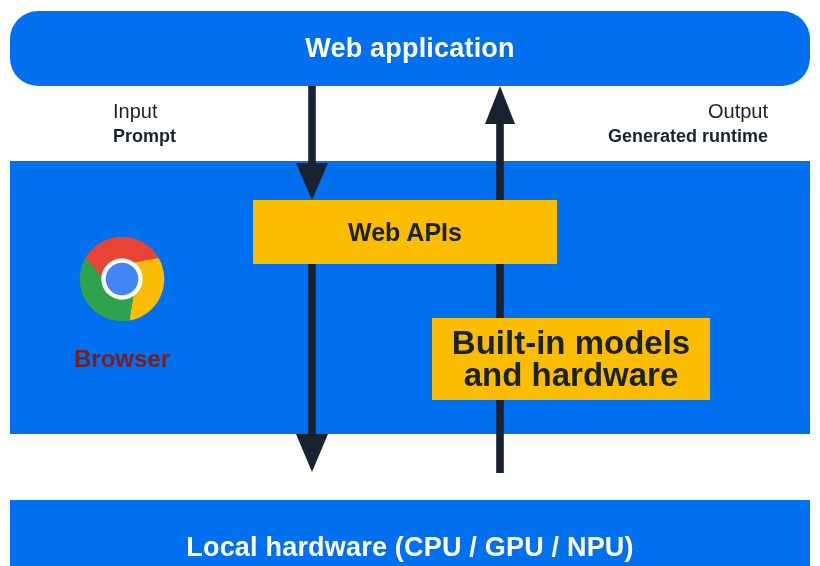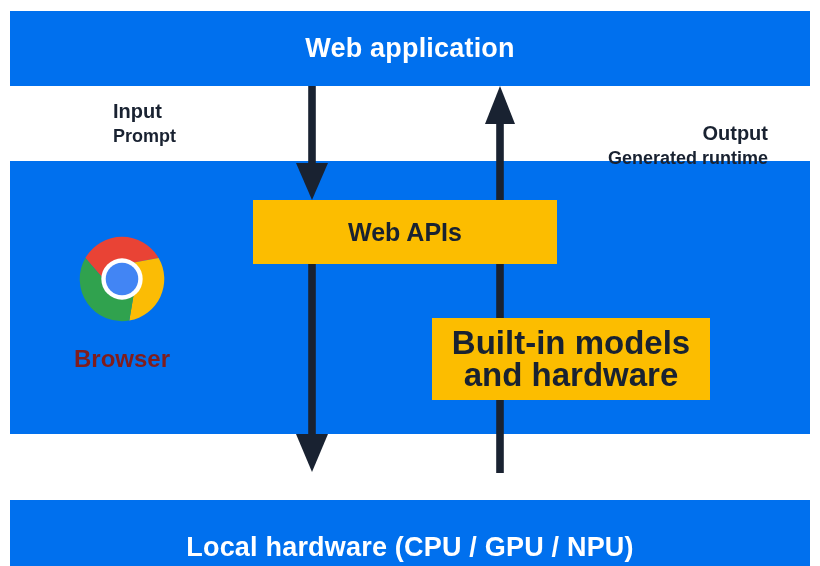--- a/index.html
+++ b/index.html
@@ -18,21 +18,21 @@
   .bar {
     position: absolute;
     left: 10px;
     width: 800px;
     background: var(--blue, #0070ee);
     display: flex;
     align-items: center;
     justify-content: center;
     z-index: 1;
   }
-  .bar-top { top: 11px; height: 75px; }
+  .bar-top { top: 11px; height: 75px; border-radius: 28px; }
   .bar-bottom { top: 500px; height: 95px; }
   .bar-label {
     color: #ffffff;
     font-size: 27px;
     font-weight: bold;
     letter-spacing: 0.2px;
   }
   .panel-middle {
     position: absolute;
     left: 10px;
@@ -43,22 +43,22 @@
     z-index: 1;
   }
   
   .io-group {
     position: absolute;
     z-index: 2;
     color: var(--navy, #192231);
     line-height: 1.2;
   }
   .io-input { left: 113px; top: 99px; text-align: left; }
-  .io-output { right: 52px; top: 99px; text-align: right; margin-top: 22px; }
-  .io-caption { font-size: 20px; font-weight: bold; display: block; }
+  .io-output { right: 52px; top: 99px; text-align: right; }
+  .io-caption { font-size: 20px; font-weight: normal; display: block; }
   .io-value { font-size: 18px; font-weight: bold; display: block; margin-top: 3px; }
   
   .arrows {
     position: absolute;
     left: 0;
     top: 0;
     z-index: 3;
   }
   .arrow-shape { fill: var(--navy, #192231); }
   

